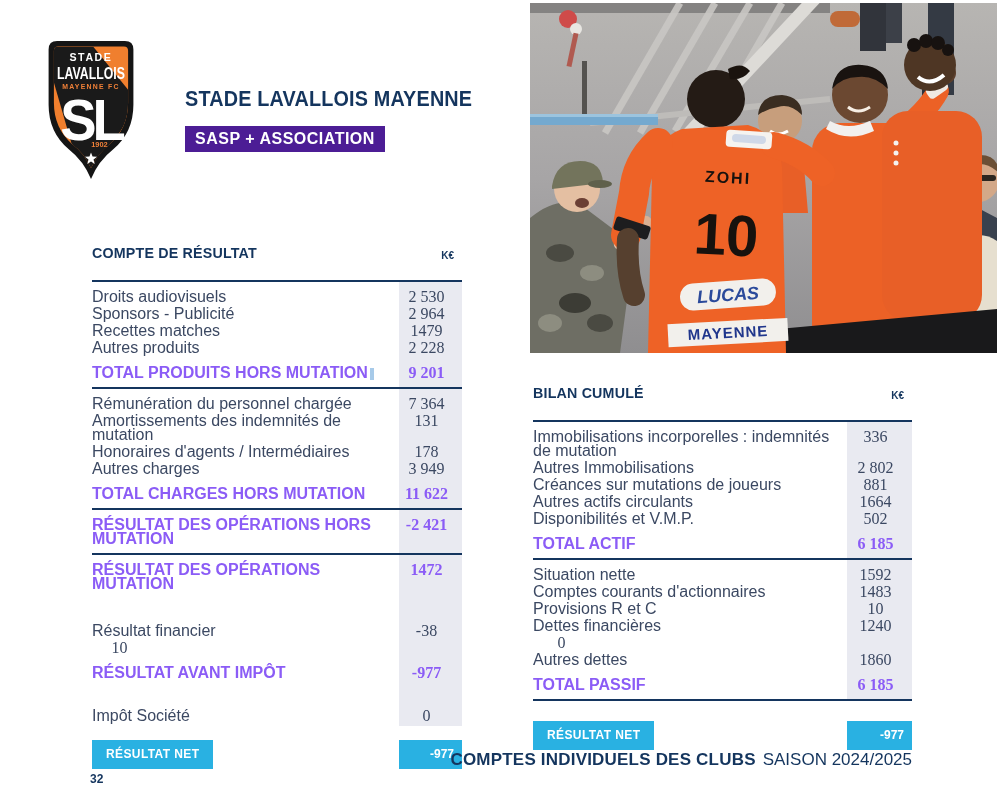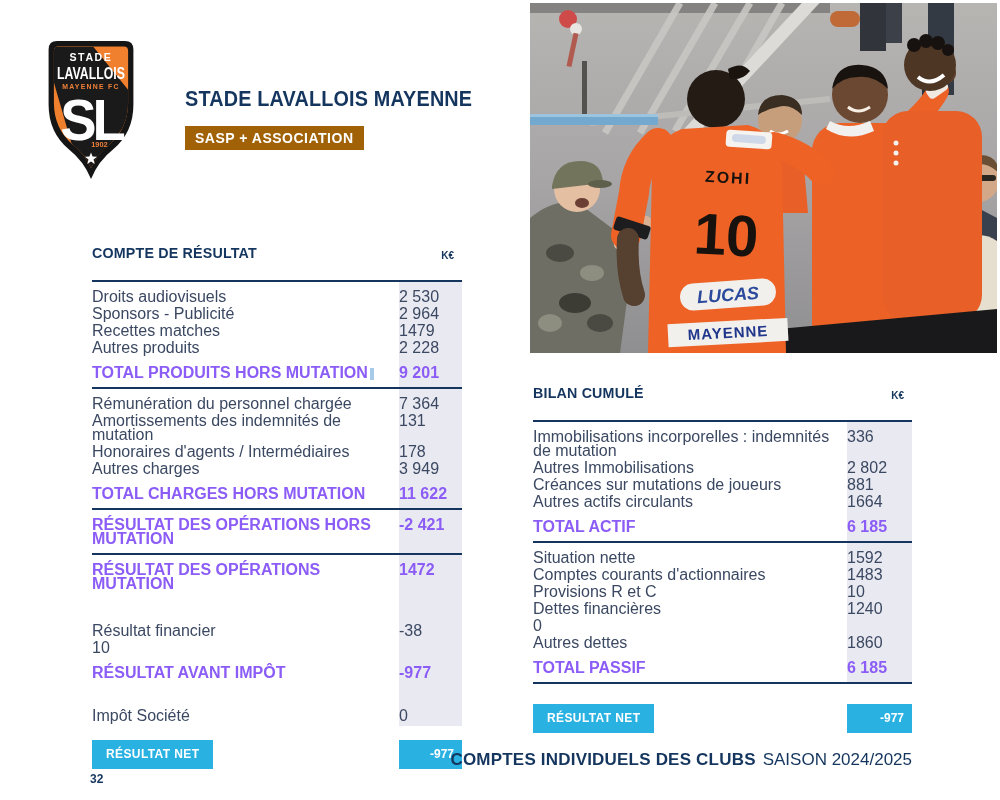--- a/index.html
+++ b/index.html
@@ -10,39 +10,39 @@
   }
 
   
   #logo{position:absolute;left:38px;top:34px;width:106px;height:152px;}
   .club-title{
     position:absolute;left:185px;top:86px;font-size:22px;font-weight:bold;
     color:#14355e;white-space:nowrap;transform:scaleX(.9);transform-origin:left top;
     letter-spacing:.2px;
   }
   .club-badge{
-    position:absolute;left:185px;top:126px;background:#a16207;color:#fff;
-    font-size:14px;font-weight:bold;padding:4px 10px;letter-spacing:.5px;white-space:nowrap;
+    position:absolute;left:185px;top:126px;background:#4c1d95;color:#fff;
+    font-size:16px;font-weight:bold;padding:4px 10px;letter-spacing:.5px;white-space:nowrap;
   }
 
   
   .table{position:absolute;}
   #income{left:92px;top:244px;width:370px;--colw:63px;}
   #balance{left:533px;top:384px;width:379px;--colw:65px;}
   .thead{display:flex;justify-content:space-between;align-items:flex-end;
          padding-bottom:19px;border-bottom:2px solid #14355e;}
   .ttitle{font-size:15px;font-weight:bold;letter-spacing:.2px;white-space:nowrap;
           transform:scaleX(.95);transform-origin:left bottom;}
   .tunit{font-size:10px;font-weight:bold;padding-right:8px;}
   .tbody{position:relative;}
   .tbody::before{content:"";position:absolute;top:0;right:0;bottom:0;width:var(--colw);background:#e9eaf1;}
   .rows{position:relative;padding:6px 0 2px 0;}
   .row{display:flex;position:relative;font-size:16px;line-height:14px;color:#3b4862;padding:1.5px 0;}
   .row .lbl{flex:1;}
-  .row .val{width:var(--colw);box-sizing:border-box;padding-right:8px;text-align:left;}
+  .row .val{width:var(--colw);box-sizing:border-box;padding-right:8px;text-align:center;font-family:Liberation Serif, serif;}
   .row.total{font-weight:bold;color:#8b5cf6;padding:8px 0 7px 0;}
   .rule{position:relative;border-top:2px solid #14355e;}
   .gap{position:relative;}
   .caret{display:inline-block;width:4px;height:12px;background:#a7cae9;margin-left:2px;vertical-align:-2px;}
 
   .net-row{display:flex;justify-content:space-between;margin-top:14px;}
   #balance .net-row{margin-top:20px;}
   .net-badge{background:#29b1e2;color:#fff;font-size:12px;line-height:13px;font-weight:bold;
              padding:8px 14px;letter-spacing:.4px;white-space:nowrap;}
   .net-val{background:#29b1e2;color:#fff;font-size:12px;line-height:13px;font-weight:bold;
@@ -313,20 +313,24 @@
           <span class="val">2 802</span>
         </div>
         <div class="row">
           <span class="lbl">Créances sur mutations de joueurs</span>
           <span class="val">881</span>
         </div>
         <div class="row">
           <span class="lbl">Autres actifs circulants</span>
           <span class="val">1664</span>
         </div>
+        <div class="row">
+          <span class="lbl">Disponibilités et V.M.P.</span>
+          <span class="val">502</span>
+        </div>
       </div>
       <div class="row total">
         <span class="lbl">TOTAL ACTIF</span>
         <span class="val">6 185</span>
       </div>
       <div class="rule"></div>
       <div class="rows">
         <div class="row">
           <span class="lbl">Situation nette</span>
           <span class="val">1592</span>

